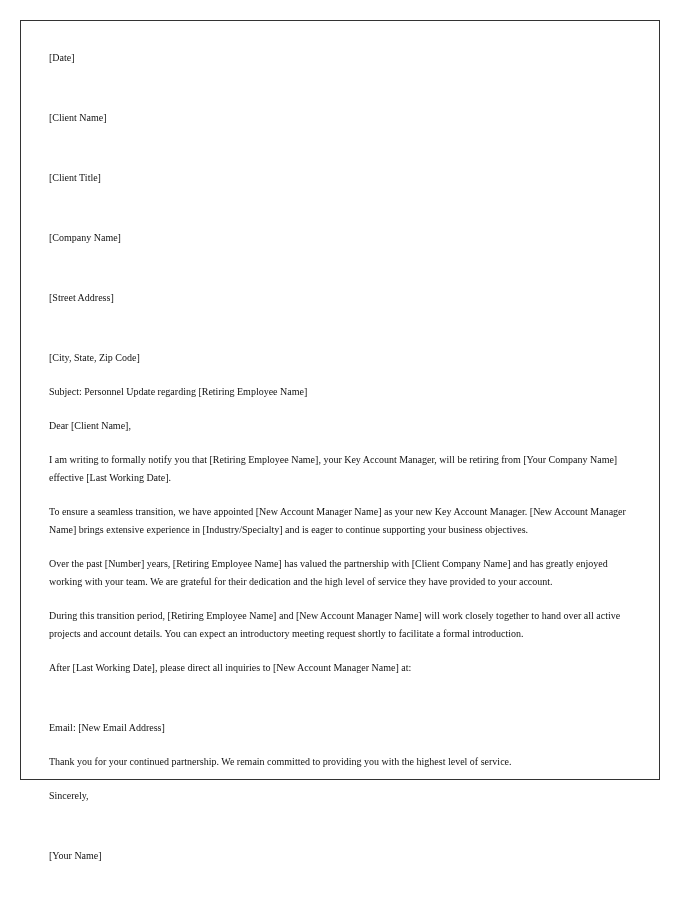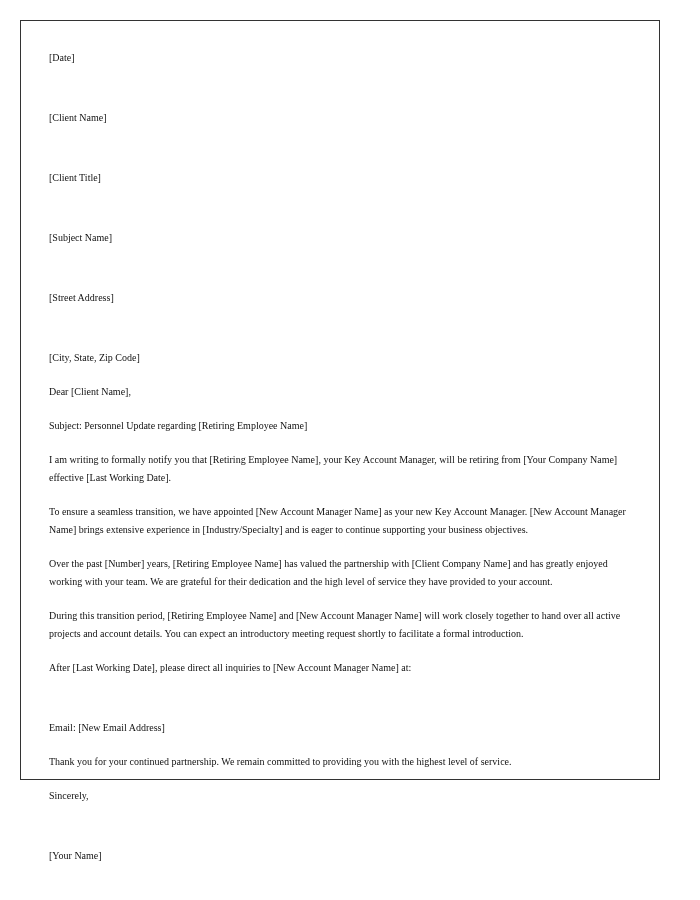--- a/index.html
+++ b/index.html
@@ -21,27 +21,27 @@
   </style>
 </head>
 <body>
 
 <div class="letter">
   <p class="para">[Date]</p>
 
   <p class="para">
     <span class="line">[Client Name]</span>
     <span class="line">[Client Title]</span>
-    <span class="line">[Subject Name]</span>
+    <span class="line">[Company Name]</span>
     <span class="line">[Street Address]</span>
     <span class="line">[City, State, Zip Code]</span>
   </p>
 
+  <p class="para">Subject: Personnel Update regarding [Retiring Employee Name]</p>
   <p class="para">Dear [Client Name],</p>
-  <p class="para">Subject: Personnel Update regarding [Retiring Employee Name]</p>
 
   <p class="para">I am writing to formally notify you that [Retiring Employee Name], your Key Account Manager, will be retiring from [Your Company Name] effective [Last Working Date].</p>
   <p class="para">To ensure a seamless transition, we have appointed [New Account Manager Name] as your new Key Account Manager. [New Account Manager Name] brings extensive experience in [Industry/Specialty] and is eager to continue supporting your business objectives.</p>
   <p class="para">Over the past [Number] years, [Retiring Employee Name] has valued the partnership with [Client Company Name] and has greatly enjoyed working with your team. We are grateful for their dedication and the high level of service they have provided to your account.</p>
   <p class="para">During this transition period, [Retiring Employee Name] and [New Account Manager Name] will work closely together to hand over all active projects and account details. You can expect an introductory meeting request shortly to facilitate a formal introduction.</p>
   <p class="para">After [Last Working Date], please direct all inquiries to [New Account Manager Name] at:</p>
 
   <p class="para">
     <span class="line">Email: [New Email Address]</span>
   </p>

